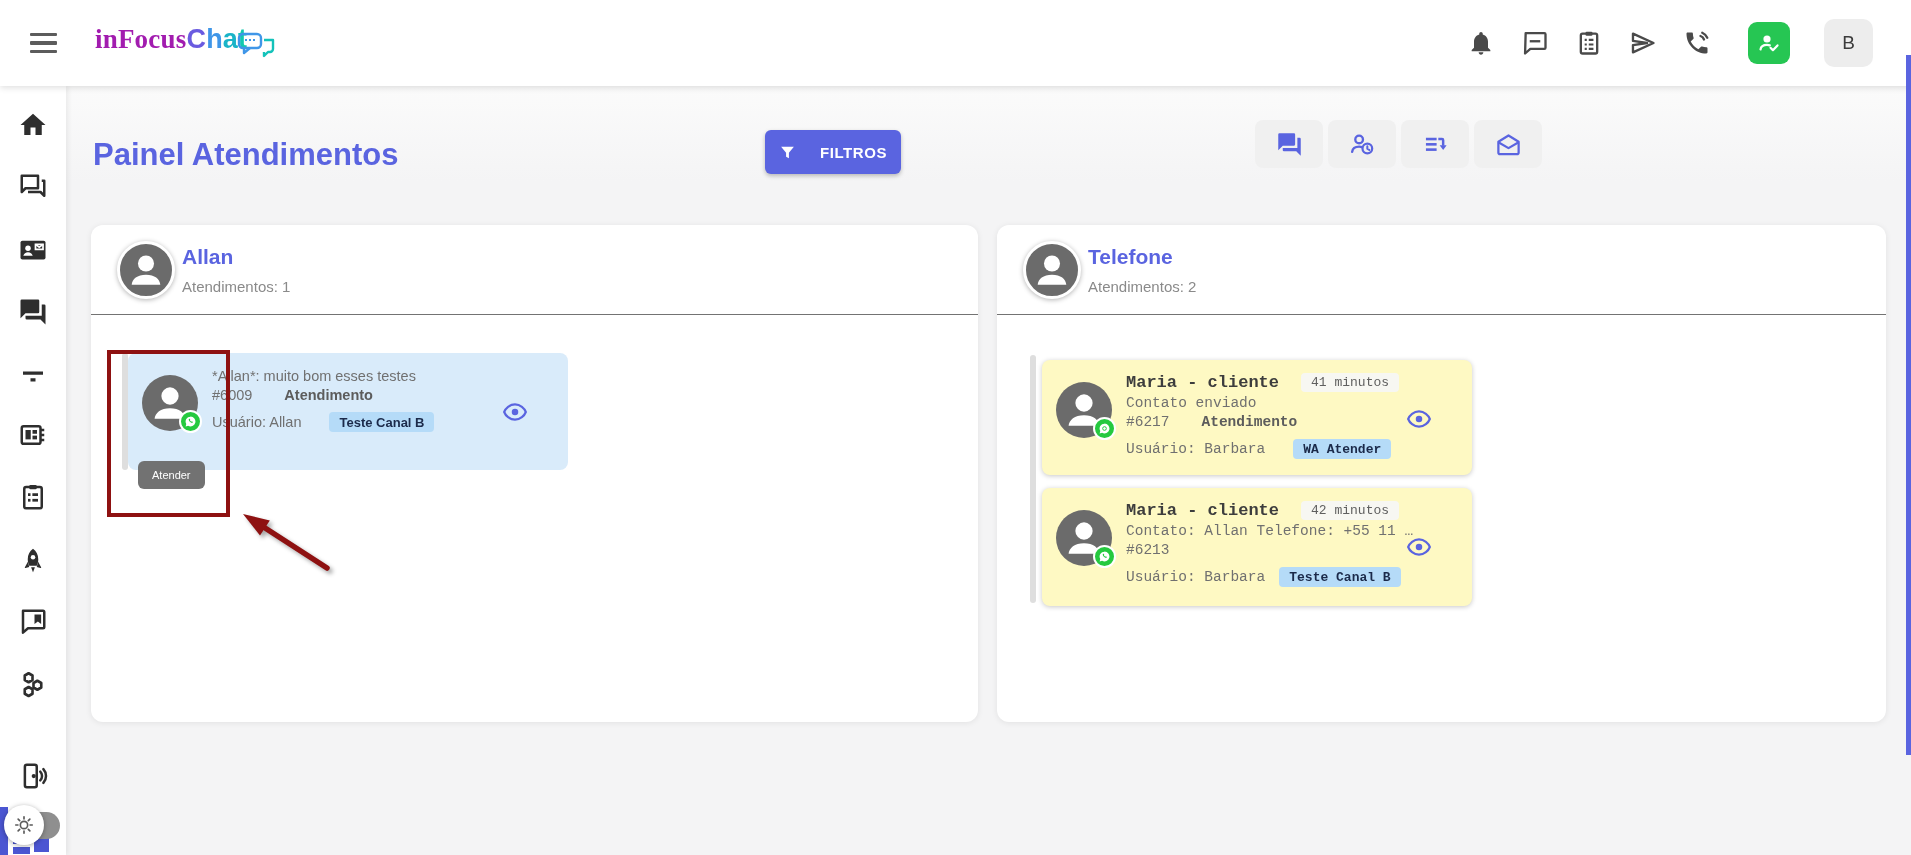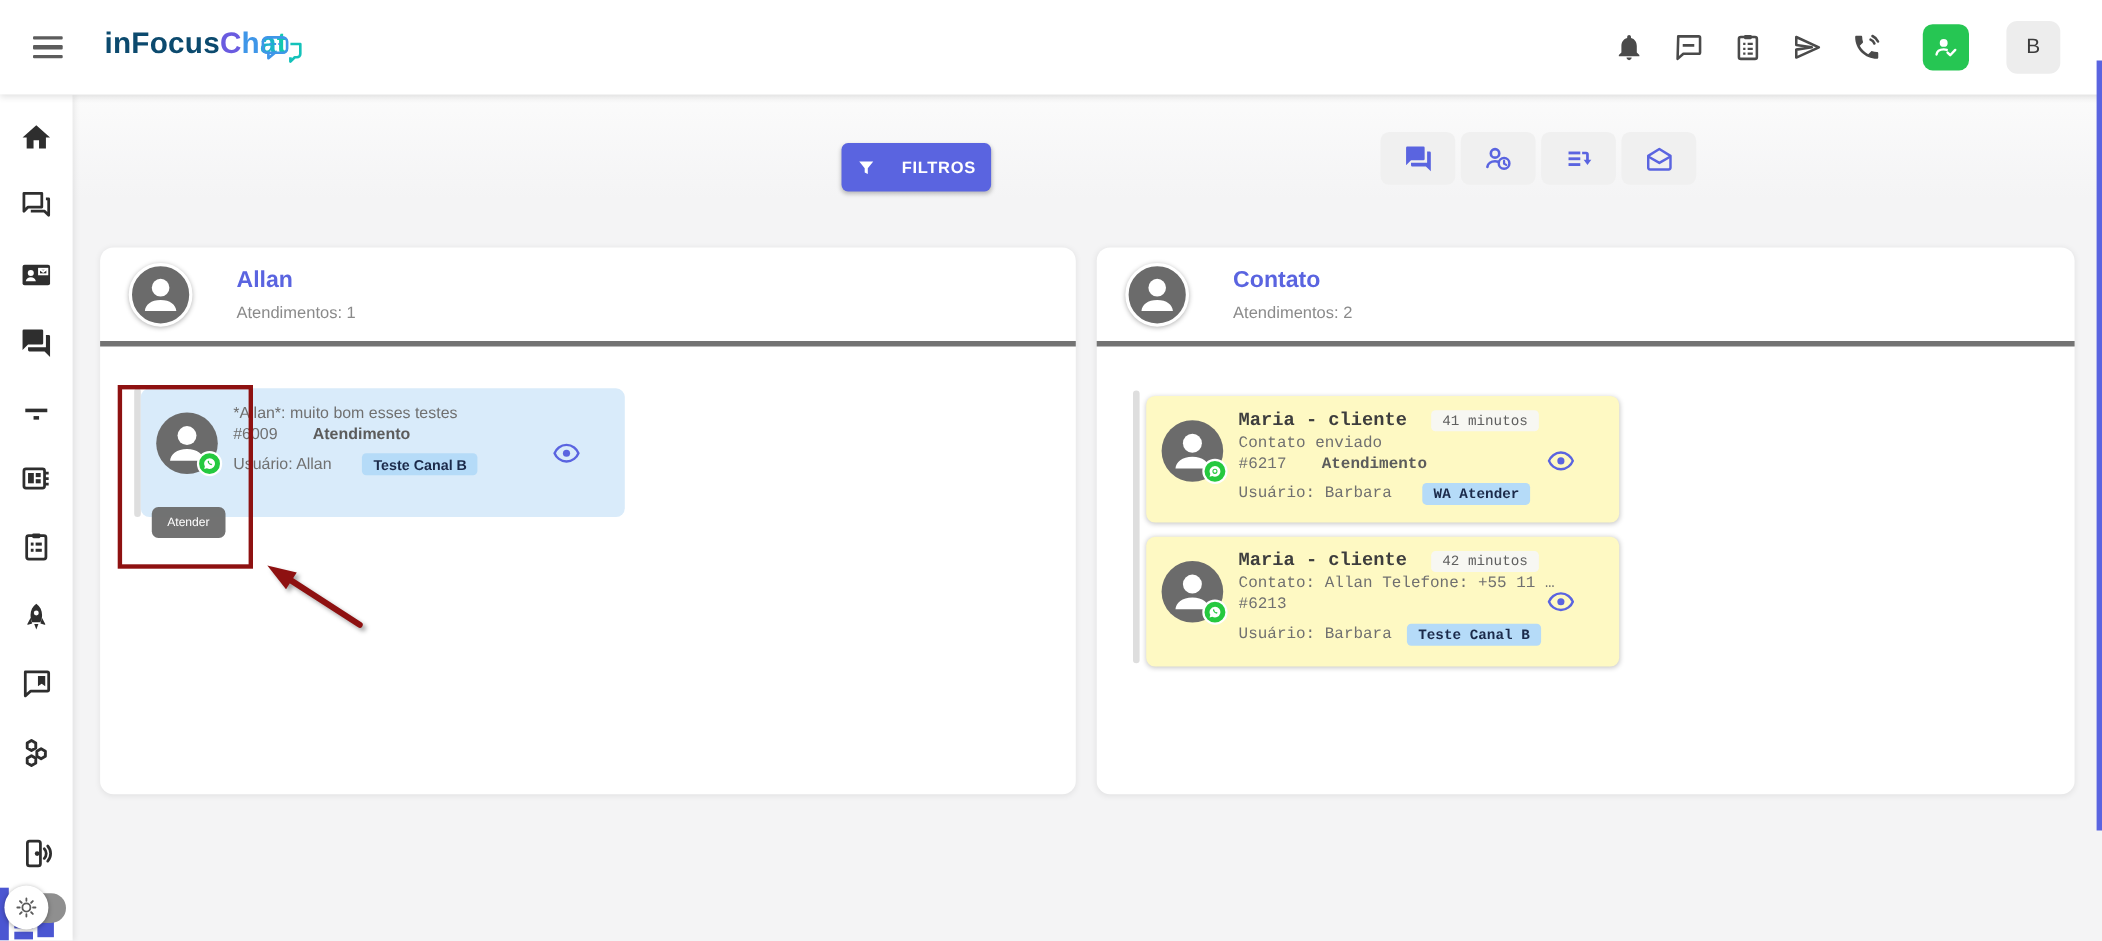--- a/index.html
+++ b/index.html
@@ -7,21 +7,21 @@
               font-family:"Liberation Sans", sans-serif; }
   .page { position:absolute; inset:0; width:1911px; height:855px; }
 
   
   .navbar { position:absolute; left:0; top:0; width:1911px; height:86px; background:#fff;
             box-shadow:0 2px 6px rgba(0,0,0,.12); z-index:40; }
   .hamburger { position:absolute; left:30px; top:28px; width:32px; height:30px; cursor:pointer;
                display:flex; flex-direction:column; justify-content:center; gap:5px; }
   .hamburger span { display:block; width:27px; height:3.2px; background:#5c5c5c; border-radius:1px; }
   .logo { position:absolute; left:95px; top:24px; font-size:27px; font-weight:bold; letter-spacing:.2px; }
-  .logo .p1 { color:#0c4a6e; }
+  .logo .p1 { color:#a21caf;font-family:Liberation Serif, serif; }
   .logo .p2 .c1{color:#6a5be0}.logo .p2 .c2{color:#3f96e8}.logo .p2 .c3{color:#1ab4c8}.logo .p2 .c4{color:#12c9ae}
   .logo-bubbles { position:absolute; left:142px; top:8px; }
   .nav-actions { position:absolute; right:38px; top:0; height:86px; display:flex; align-items:center; gap:24px; }
   .nav-icon-btn { width:30px; height:30px; display:flex; align-items:center; justify-content:center; cursor:pointer; }
   .nav-icon-btn svg { width:28px; height:28px; }
   .green-btn { width:42px; height:42px; border-radius:9px; background:#26c653; display:flex;
                align-items:center; justify-content:center; cursor:pointer; margin-left:12px; }
   .avatar-btn { width:49px; height:48px; border-radius:10px; background:#ededed; color:#3c3c3c;
                 display:flex; align-items:center; justify-content:center; font-size:19px; cursor:pointer; margin-left:10px; }
 
@@ -49,22 +49,22 @@
   .toolbar { position:absolute; left:1255px; top:120px; display:flex; gap:5px; }
   .tool-btn { width:68px; height:48px; border-radius:8px; background:#f0f0f0; display:flex;
               align-items:center; justify-content:center; cursor:pointer; }
   .tool-btn svg { width:27px; height:27px; }
 
   
   .panel { position:absolute; top:225px; height:497px; background:#fff; border-radius:12px;
            box-shadow:0 1px 6px rgba(0,0,0,.08); }
   .panel.allan { left:91px; width:887px; }
   .panel.barbara { left:997px; width:889px; }
-  .panel-header { height:90px; display:flex; align-items:center; gap:40px; padding:0 26px;
-                  border-bottom:5px solid #737373; }
+  .panel-header { height:90px; display:flex; align-items:center; gap:7px; padding:0 26px;
+                  border-bottom:1px solid #737373; }
   .agent-avatar { width:58px; height:58px; border-radius:50%; background:#6b6b6b; border:3px solid #fff;
                   box-shadow:0 1px 5px rgba(0,0,0,.3); flex:0 0 auto; }
   .agent-name { font-size:21px; font-weight:bold; color:#5a64e0; }
   .agent-count { font-size:15px; color:#8a8a8a; margin-top:9px; }
   .panel-body { position:relative; height:405px; }
   .scroll-track { position:absolute; width:6px; border-radius:3px; background:#dedede; cursor:pointer; }
 
   .ticket { position:absolute; border-radius:8px; display:flex; padding:12px 14px; cursor:pointer; }
   .ticket.highlight { background:#d9ebfa; }
   .ticket.plain { background:#fef9c3; box-shadow:0 1px 5px rgba(0,0,0,.22);font-family:Liberation Mono, monospace; }
@@ -256,20 +256,21 @@
         <svg width="22" height="22" viewBox="0 0 24 24">
             <circle cx="12" cy="12" r="4" fill="none" stroke="#5a5a5a" stroke-width="1.8"></circle>
             <path d="M12 3v2.4M12 18.6V21M3 12h2.4M18.6 12H21M5.6 5.6l1.7 1.7M16.7 16.7l1.7 1.7M18.4 5.6l-1.7 1.7M7.3 16.7l-1.7 1.7" stroke="#5a5a5a" stroke-width="1.8" stroke-linecap="round"></path>
           </svg>
       </div>
     </div>
   </div>
 
   <div class="main-bg"></div>
 
+  <h1 class="page-title">Painel Atendimentos</h1>
 
   <button class="filters-btn">
     <svg width="17" height="17" viewBox="0 0 24 24" fill="#fff">
         <path d="M3 4h18l-7 8.5V20l-4-2v-5.5z"></path>
       </svg>
     <span>FILTROS</span>
   </button>
 
   <div class="toolbar">
     <div class="tool-btn">
@@ -357,21 +358,21 @@
 
   <div class="panel barbara">
     <div class="panel-header">
       <div class="agent-avatar">
         <svg width="52" height="52" viewBox="0 0 24 24">
             <circle cx="12" cy="9" r="3.7" fill="#fff"></circle>
             <path d="M12 14.2c-4 0-6.4 2-6.6 4.6h13.2c-.2-2.6-2.6-4.6-6.6-4.6z" fill="#fff"></path>
           </svg>
       </div>
       <div>
-        <div class="agent-name">Contato</div>
+        <div class="agent-name">Telefone</div>
         <div class="agent-count">Atendimentos: 2</div>
       </div>
     </div>
     <div class="panel-body">
       <div class="scroll-track" style="left:33px; top:40px; height:248px;"></div>
 
       <div class="ticket plain" style="left:45px; top:45px; width:430px; height:115px;">
         <div class="t-avatar-wrap">
           <div class="t-avatar">
             <svg width="56" height="56" viewBox="0 0 24 24">

